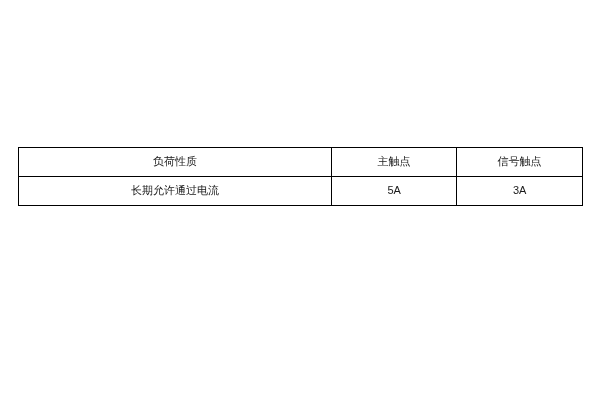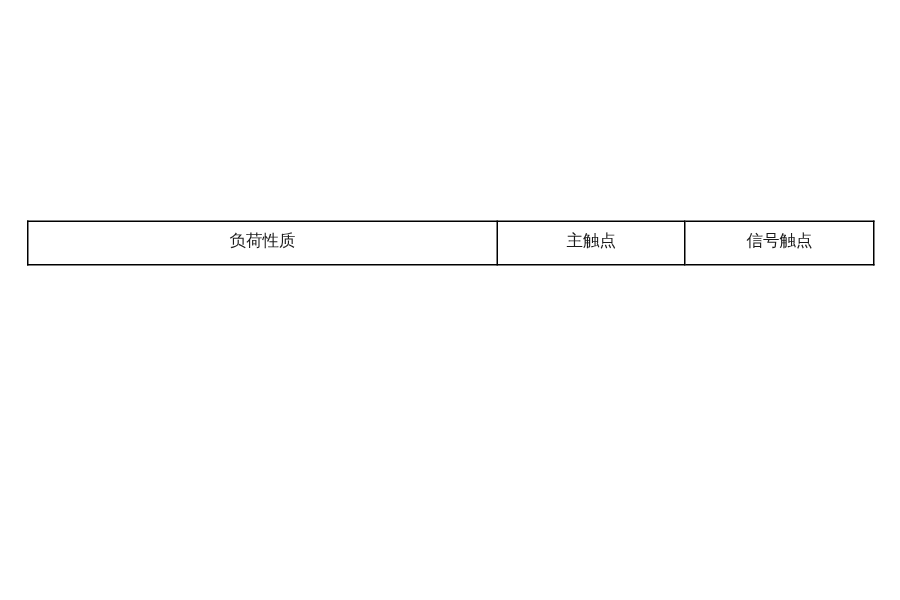--- a/index.html
+++ b/index.html
@@ -55,16 +55,21 @@
         <col class="c0">
           <col class="c1">
           <col class="c2">
       </colgroup>
       <tbody>
         <tr>
           <td>负荷性质</td>
           <td>主触点</td>
           <td>信号触点</td>
         </tr>
+        <tr>
+          <td>长期允许通过电流</td>
+          <td>5A</td>
+          <td>3A</td>
+        </tr>
       </tbody>
     </table>
   </div>
 </div>
 
 </body></html>

